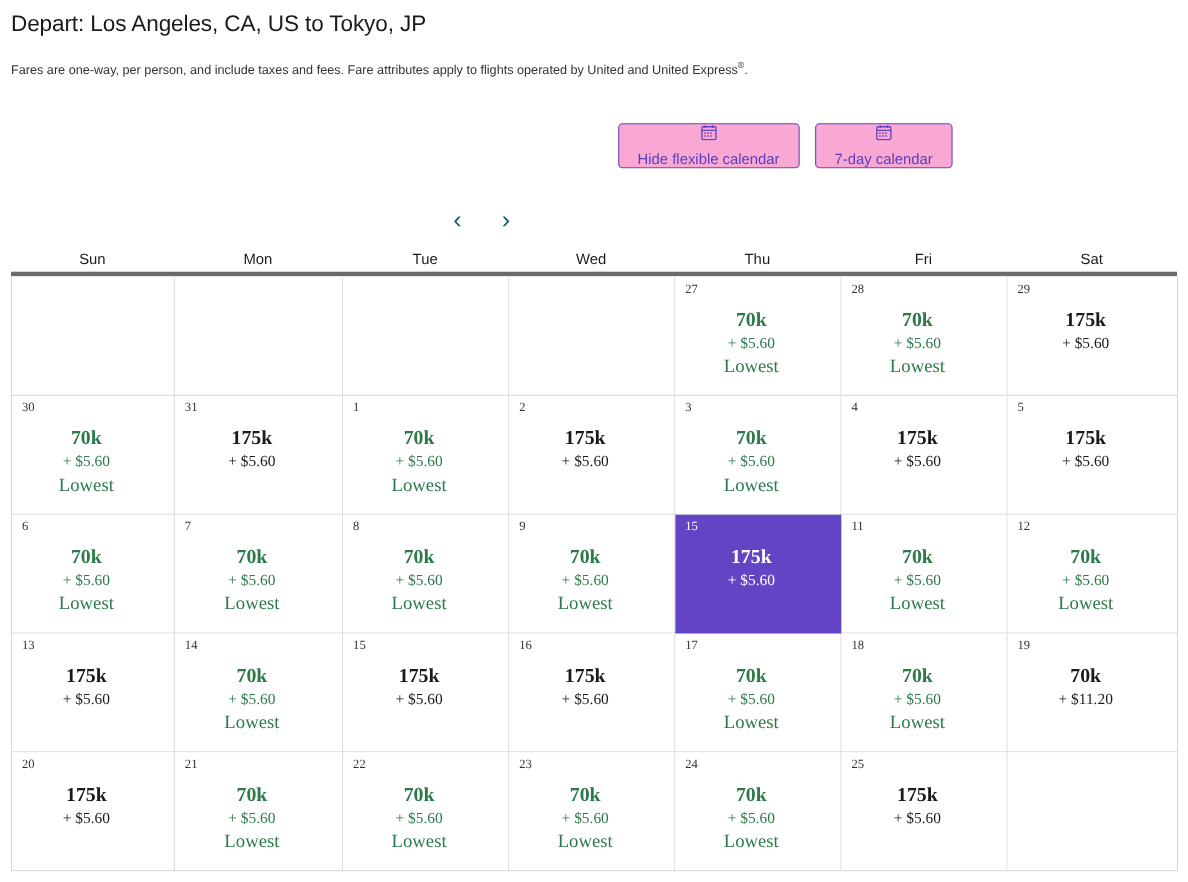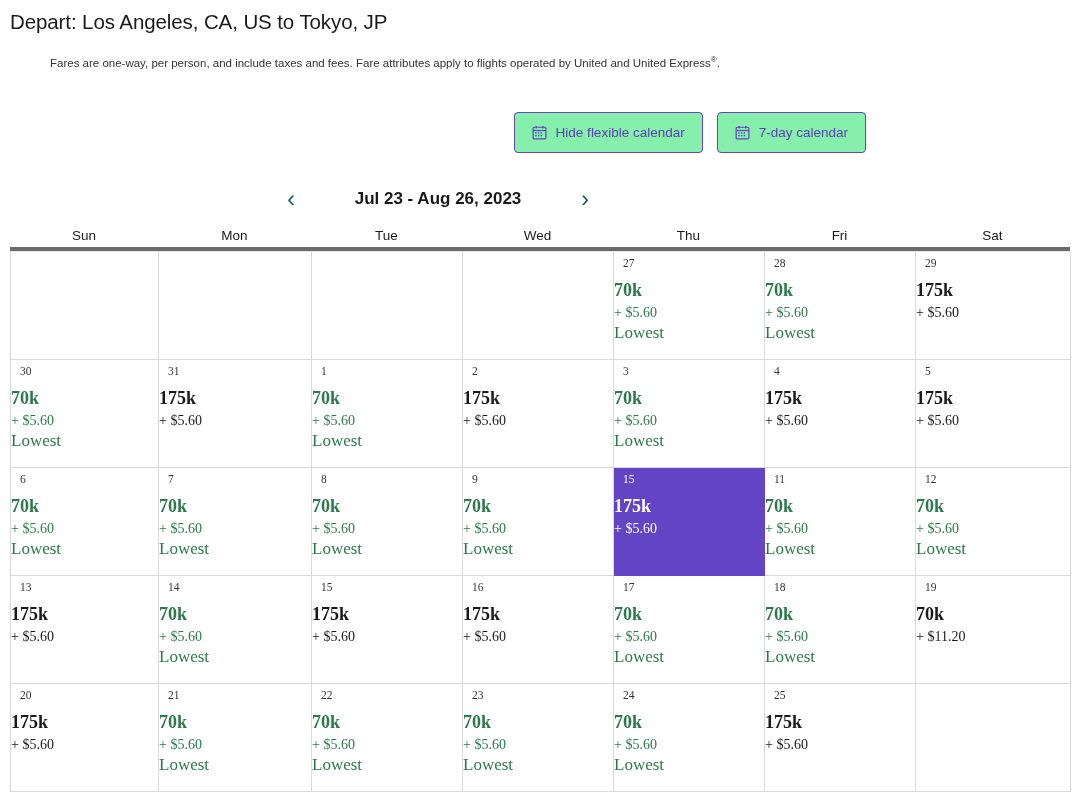--- a/index.html
+++ b/index.html
@@ -23,47 +23,47 @@
     letter-spacing: -0.1px;
     color: #1a1a1a;
   }
   .fare-note {
     position: absolute;
     left: 10px; top: 51px;
     width: 690px;
     font-size: 11.5px;
     line-height: 18px;
     color: #333333;
-    margin-left: 40px;
   }
   .fare-note sup { font-size: 8px; vertical-align: super; }
 
   
   .toolbar {
     position: absolute;
     right: 10px; top: 112px;
     display: flex;
     flex-direction: row;
     gap: 14px;
   }
   .tb-btn {
     display: flex;
     align-items: center;
     justify-content: flex-end;
     gap: 9px;
     height: 41px;
     padding: 0 17px;
     border: 1.5px solid #6244c5;
     border-radius: 4px;
-    background: #86efac;
+    background: #f9a8d4;
     color: #5b40b8;
     font-size: 13.5px;
     font-family: "Liberation Sans", sans-serif;
     cursor: pointer;
     white-space: nowrap;
+    flex-direction: column;
   }
   .tb-btn svg { display: block; }
 
   
   .datenav {
     position: absolute;
     left: 0; right: 0; top: 184px;
     display: flex;
     align-items: center;
     justify-content: center;
@@ -138,20 +138,21 @@
     position: absolute;
     left: 9px; top: 4px;
     font-size: 11.5px;
     color: #333333;
     line-height: 14px;
   }
   .fare {
     position: absolute;
     left: 0; right: 12px;
     top: 26px;
+    text-align: center;
   }
   .fare .miles {
     font-size: 18px;
     font-weight: bold;
     line-height: 24px;
     color: #1a1a1a;
   }
   .fare .tax {
     font-size: 14px;
     line-height: 22px;
@@ -218,21 +219,20 @@
           <rect x="9.2" y="10.6" width="1.5" height="1.5" fill="#6244c5"></rect>
         </svg>
       </span>
       <span>7-day calendar</span>
     </button>
 
   </div>
 
   <div class="datenav">
     <button class="nav-arrow">‹</button>
-    <div class="date-range">Jul 23 - Aug 26, 2023</div>
     <button class="nav-arrow">›</button>
   </div>
 
   <div class="weekdays" id="weekdays">
       <div class="weekday">Sun</div>
       <div class="weekday">Mon</div>
       <div class="weekday">Tue</div>
       <div class="weekday">Wed</div>
       <div class="weekday">Thu</div>
       <div class="weekday">Fri</div>

